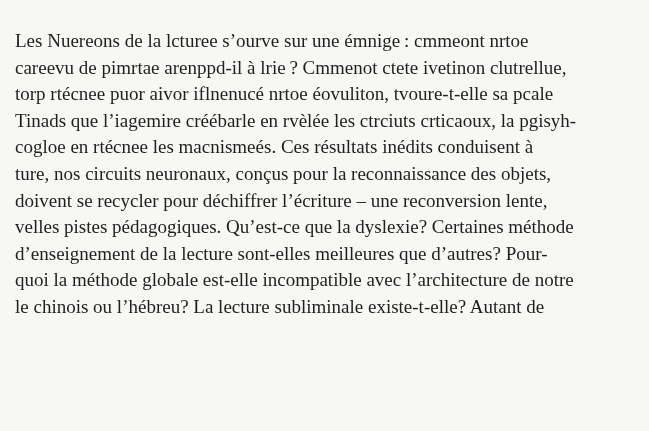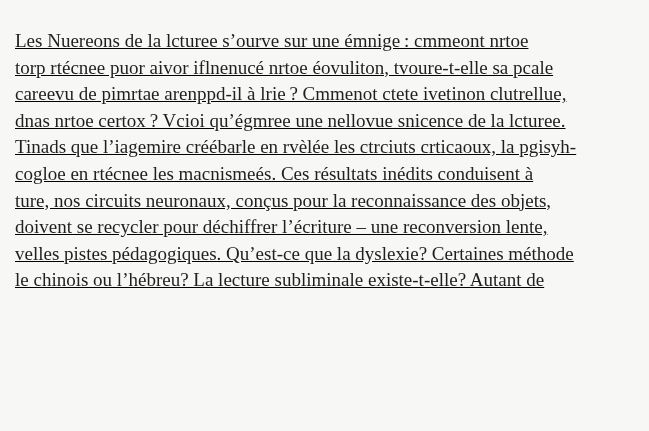--- a/index.html
+++ b/index.html
@@ -10,44 +10,44 @@
     width: 649px;
     height: 431px;
     overflow: hidden;
     background: #f7f7f5;
   }
   .page {
     box-sizing: border-box;
     width: 649px;
     height: 431px;
     padding: 28px 9px 0 15px;
-    text-decoration: underline;
   }
   .paragraph {
     font-family: "Liberation Serif", "DejaVu Serif", serif;
     font-size: 19px;
     line-height: 26.6px;
     color: #1f1f1f;
     letter-spacing: 0px;
     text-align: left;
   }
   .text-line {
     white-space: pre;
     height: 26.6px;
   }
 </style>
 </head>
 <body style="background: rgb(247, 247, 245);">
 
 <div class="page">
   <div class="paragraph" style="color: rgb(31, 31, 31);">
     <div class="text-line">Les Nuereons de la lcturee s’ourve sur une émnige : cmmeont nrtoe</div>
+    <div class="text-line">careevu de pimrtae arenppd-il à lrie ? Cmmenot ctete ivetinon clutrellue,</div>
     <div class="text-line">torp rtécnee puor aivor iflnenucé nrtoe éovuliton, tvoure-t-elle sa pcale</div>
-    <div class="text-line">careevu de pimrtae arenppd-il à lrie ? Cmmenot ctete ivetinon clutrellue,</div>
-    <div class="text-line">dnas nrtoe certox ? Vcioi qu’égmree une nellovue snicence de la lcturee.</div>
     <div class="text-line">Tinads que l’iagemire créébarle en rvèlée les ctrciuts crticaoux, la pgisyh-</div>
     <div class="text-line">cogloe en rtécnee les macnismeés. Ces résultats inédits conduisent à</div>
     <div class="text-line">ture, nos circuits neuronaux, conçus pour la reconnaissance des objets,</div>
     <div class="text-line">doivent se recycler pour déchiffrer l’écriture – une reconversion lente,</div>
     <div class="text-line">velles pistes pédagogiques. Qu’est-ce que la dyslexie? Certaines méthode</div>
+    <div class="text-line">d’enseignement de la lecture sont-elles meilleures que d’autres? Pour-</div>
+    <div class="text-line">quoi la méthode globale est-elle incompatible avec l’architecture de notre</div>
     <div class="text-line">le chinois ou l’hébreu? La lecture subliminale existe-t-elle? Autant de</div>
   </div>
 </div>
 
 </body></html>

